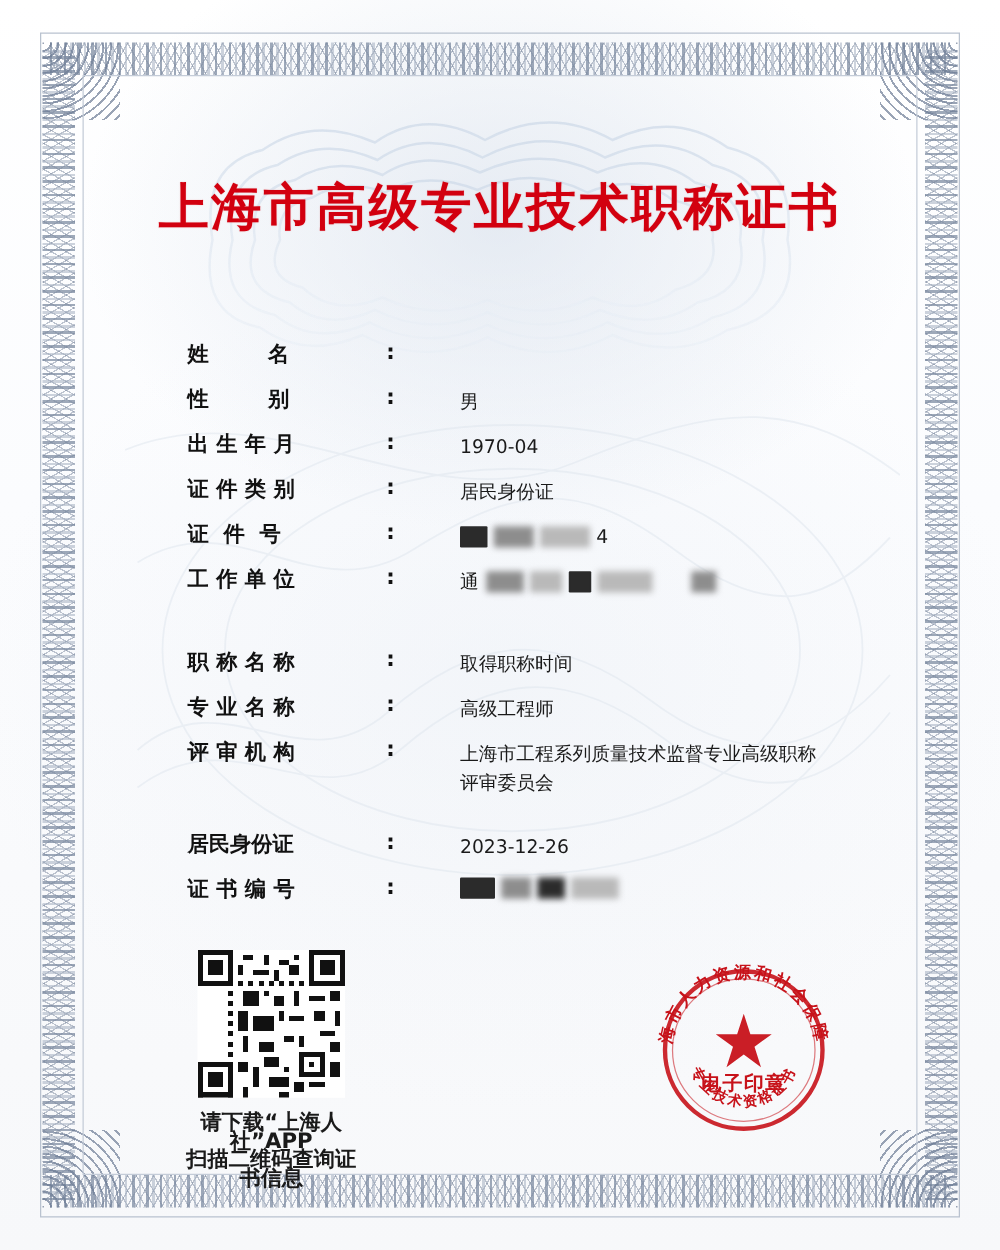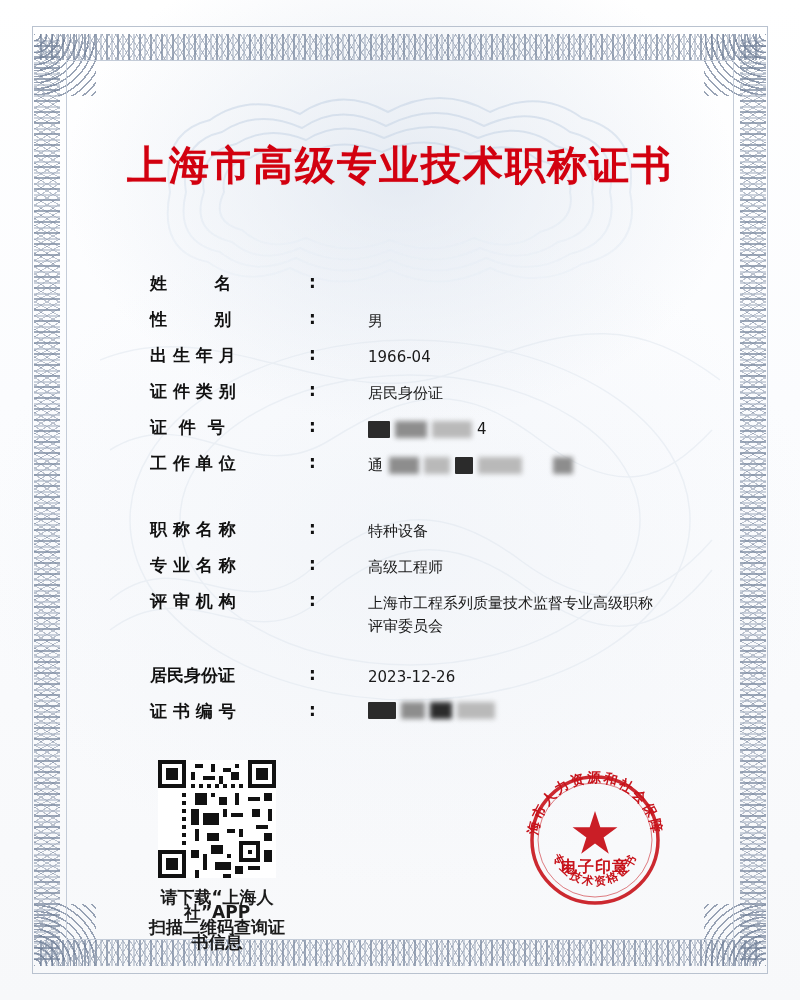--- a/index.html
+++ b/index.html
@@ -302,21 +302,21 @@
 
       <div class="row">
         <span class="label">性        别</span>
         <span class="colon">:</span>
         <span class="value">男</span>
       </div>
 
       <div class="row">
         <span class="label">出 生 年 月</span>
         <span class="colon">:</span>
-        <span class="value">1966-04</span>
+        <span class="value">1970-04</span>
       </div>
 
       <div class="row">
         <span class="label">证 件 类 别</span>
         <span class="colon">:</span>
         <span class="value">居民身份证</span>
       </div>
 
       <div class="row">
         <span class="label">证  件  号</span>
@@ -343,21 +343,21 @@
       </div>
     </div>
 
     <div class="gap-a"></div>
 
     <div class="group">
 
       <div class="row">
         <span class="label">职 称 名 称</span>
         <span class="colon">:</span>
-        <span class="value">特种设备</span>
+        <span class="value">取得职称时间</span>
       </div>
 
       <div class="row">
         <span class="label">专 业 名 称</span>
         <span class="colon">:</span>
         <span class="value">高级工程师</span>
       </div>
 
       <div class="row">
         <span class="label">评 审 机 构</span>

